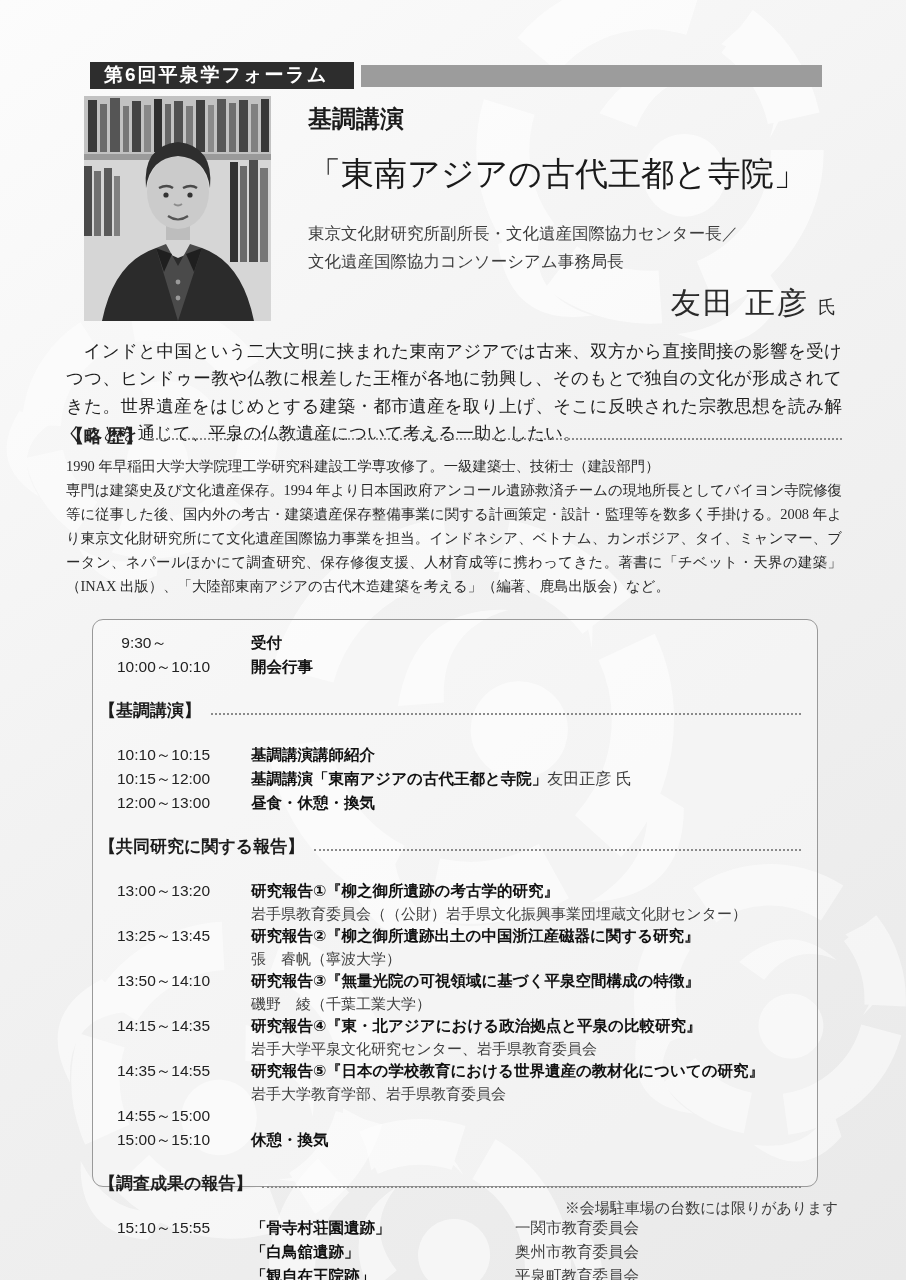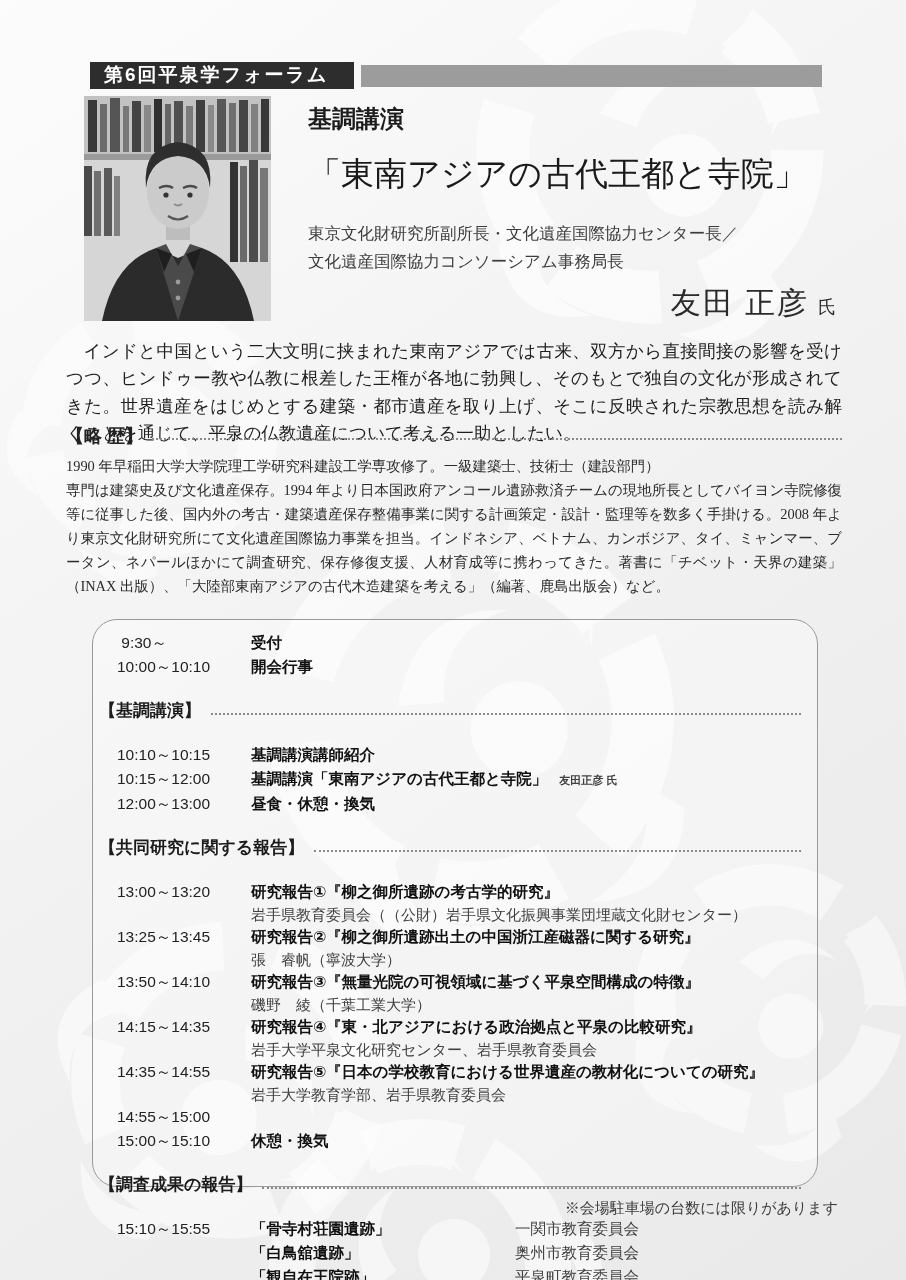--- a/index.html
+++ b/index.html
@@ -43,32 +43,32 @@
   .hdr-row{display:flex;align-items:center;}
   .hdr-label{font-weight:bold;font-size:18px;color:#222;white-space:nowrap;}
   .leader{flex:1;border-bottom:2px dotted #8a8a8a;height:1px;margin-left:9px;transform:translateY(2px);}
   #bio-paragraphs{margin-top:6px;font-family:"Liberation Serif","DejaVu Serif",serif;
     font-size:14.4px;line-height:1.67;color:#2a2a2a;text-align:justify;}
   #bio-paragraphs p{margin:0;}
 
   
   #schedule-box{
     position:absolute;left:92px;top:619px;width:726px;height:568px;box-sizing:border-box;
-    border:1.5px solid #999;border-radius:25px;background:rgba(255,255,255,0.35);
+    border:1.5px solid #999;border-radius:11px;background:rgba(255,255,255,0.35);
     padding:11px 16px 0 6px;
   }
   .s-hdr{display:flex;align-items:center;font-weight:bold;font-size:17px;color:#1c1c1c;line-height:24px;margin:20px 0;}
   .s-hdr .leader{margin-left:10px;}
   .s-row{display:flex;line-height:24px;font-size:15.5px;}
   .s-time{width:134px;padding-left:18px;white-space:pre;color:#222;flex:none;}
   .s-body{flex:1;}
   .s-title{font-weight:bold;color:#111;}
   .s-title.w-org{display:inline-block;min-width:264px;}
   .s-org{font-weight:normal;color:#3f3f3f;}
-  .s-suffix{font-weight:bold;color:#3f3f3f;margin-left:12px;font-size:11px;}
+  .s-suffix{font-weight:normal;color:#3f3f3f;font-size:16px;}
   .s-sub{margin-left:152px;line-height:21px;font-size:15px;color:#3f3f3f;}
 
   
   #footnote{
     position:absolute;right:68px;top:1199px;
     font-family:"Liberation Serif","DejaVu Serif",serif;font-size:15px;color:#3a3a3a;
   }
 </style>
 </head>
 <body>

